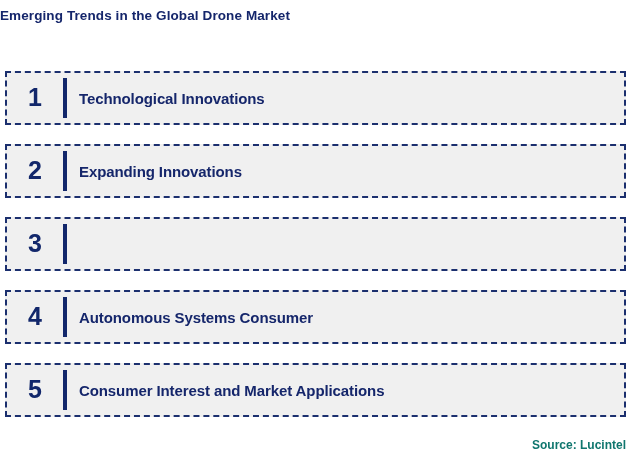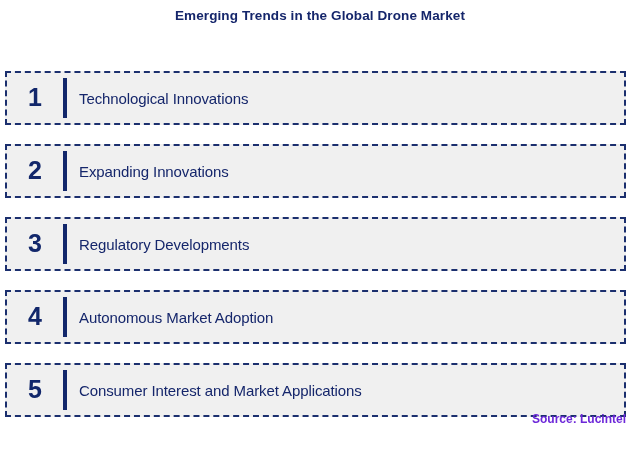--- a/index.html
+++ b/index.html
@@ -20,21 +20,20 @@
     height: 454px;
     position: relative;
     box-sizing: border-box;
   }
 
   .chart-title {
     position: absolute;
     top: 8px;
     left: 0;
     width: 640px;
-    text-align: center;
     font-size: 13.5px;
     font-weight: bold;
     color: #15266b;
     letter-spacing: 0.1px;
     white-space: nowrap;
   }
 
   .trend-list {
     position: absolute;
     top: 71px;
@@ -74,33 +73,33 @@
     flex: 0 0 4px;
     width: 4px;
     height: 40px;
     background: #12276b;
   }
 
   .trend-label {
     flex: 1 1 auto;
     padding-left: 12px;
     font-size: 15px;
-    font-weight: normal;
+    font-weight: bold;
     color: #15266b;
     letter-spacing: -0.1px;
     white-space: nowrap;
   }
 
   .source-note {
     position: absolute;
     right: 14px;
-    bottom: 28px;
+    bottom: 2px;
     font-size: 12px;
     font-weight: bold;
-    color: #6d28d9;
+    color: #0f766e;
     white-space: nowrap;
   }
 </style>
 </head>
 <body>
 
 <div class="infographic">
 
   <div class="chart-title">Emerging Trends in the Global Drone Market</div>
 
@@ -114,27 +113,26 @@
 
     <div class="trend-row">
       <div class="trend-number">2</div>
       <div class="trend-divider"></div>
       <div class="trend-label">Expanding Innovations</div>
     </div>
 
     <div class="trend-row">
       <div class="trend-number">3</div>
       <div class="trend-divider"></div>
-      <div class="trend-label">Regulatory Developments</div>
     </div>
 
     <div class="trend-row">
       <div class="trend-number">4</div>
       <div class="trend-divider"></div>
-      <div class="trend-label">Autonomous Market Adoption</div>
+      <div class="trend-label">Autonomous Systems Consumer</div>
     </div>
 
     <div class="trend-row">
       <div class="trend-number">5</div>
       <div class="trend-divider"></div>
       <div class="trend-label">Consumer Interest and Market Applications</div>
     </div>
 
   </div>
 

